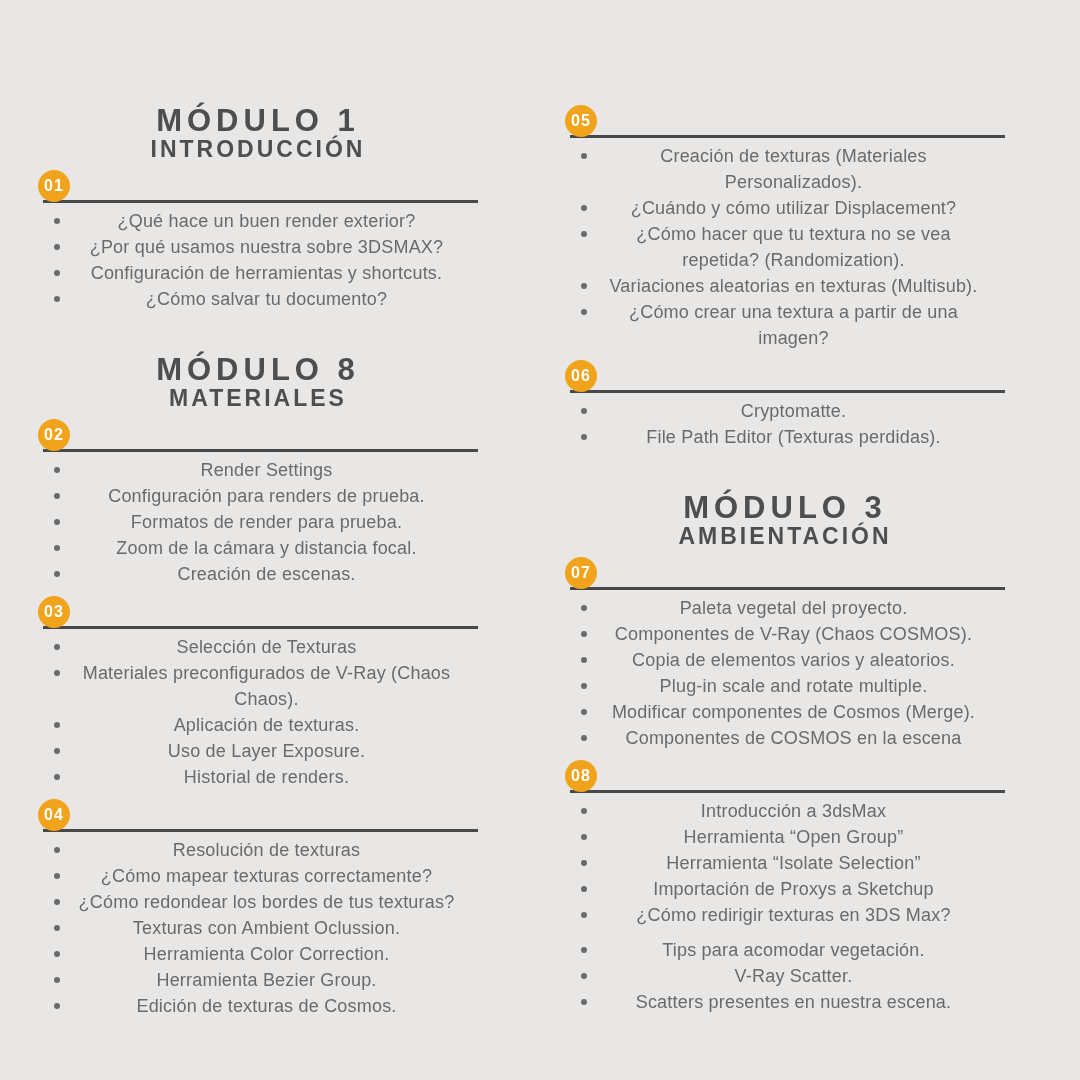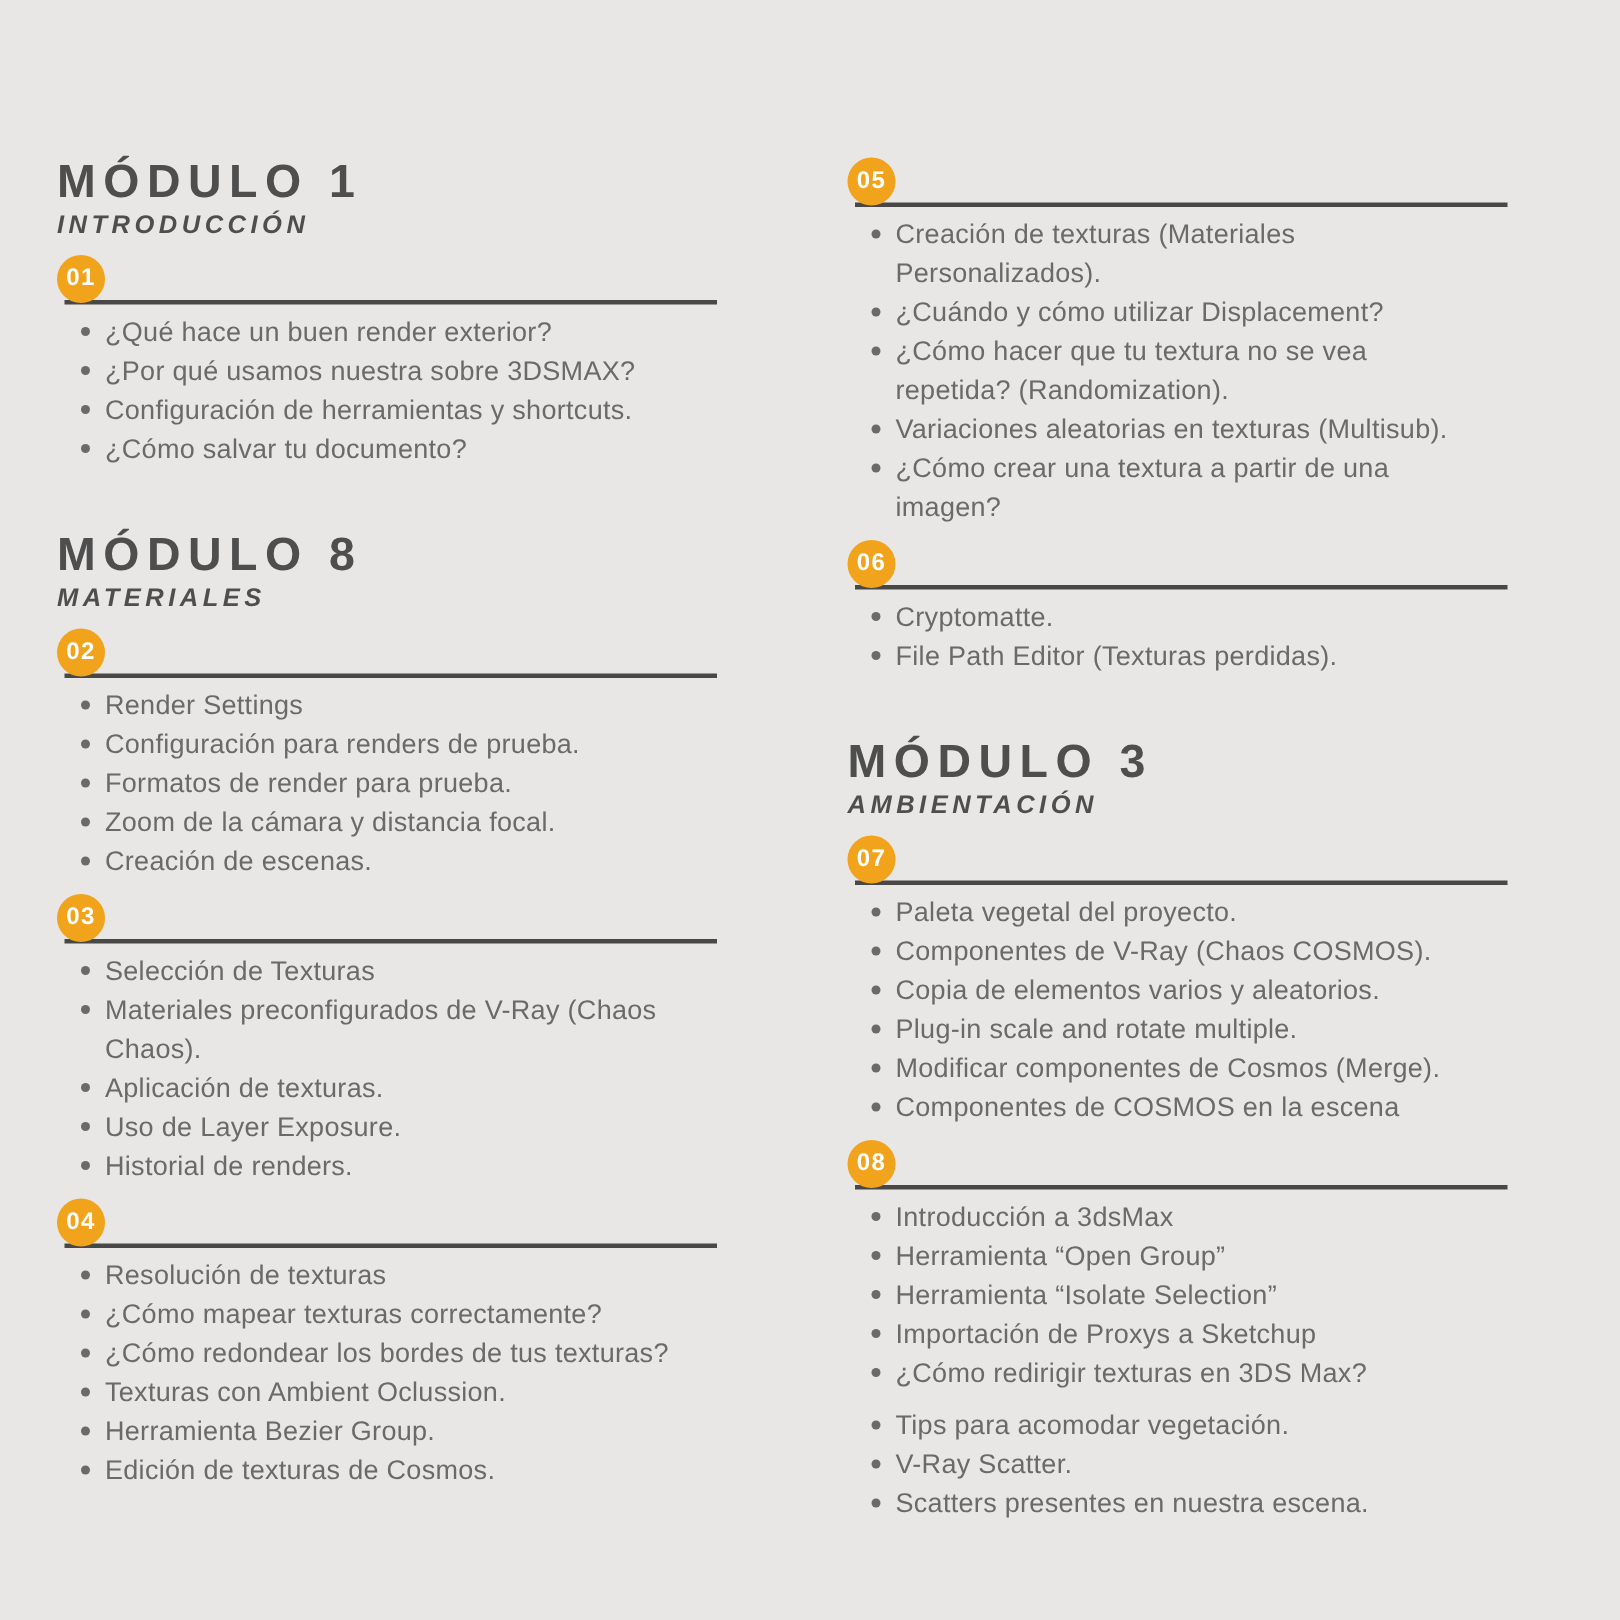--- a/index.html
+++ b/index.html
@@ -11,34 +11,34 @@
     --badge-text:#ffffff;
   }
   html,body{margin:0;padding:0;}
   body{
     width:1080px;height:1080px;background:var(--bg);
     font-family:"Liberation Sans", sans-serif;
     -webkit-font-smoothing:antialiased;
   }
   .page{
     box-sizing:border-box;width:1080px;height:1080px;
-    padding:105px 75px 0 38px;overflow:hidden;
+    padding:105px 75px 0 38px;overflow:hidden;text-align:center;
   }
   .columns{display:flex;gap:87px;}
   .column{width:440px;flex:0 0 440px;}
 
   .module-header{margin:42px 0 12px;}
   .column > .module-header:first-child{margin-top:0;}
   .module-title{
     font-size:31px;line-height:31px;font-weight:bold;
     letter-spacing:5px;color:var(--title);
   }
   .module-subtitle{
-    margin-top:5px;font-size:17px;line-height:17px;font-weight:bold;
-    letter-spacing:3px;color:var(--title);font-style:italic;
+    margin-top:5px;font-size:23px;line-height:17px;font-weight:bold;
+    letter-spacing:3px;color:var(--title);
   }
 
   .section{margin-top:9px;}
   .column > .section:first-child{margin-top:0;}
   .section-rule{position:relative;height:34px;}
   .rule-line{
     position:absolute;left:5px;right:0;bottom:1px;height:3px;
     background:var(--rule);
   }
   .badge{
@@ -114,20 +114,21 @@
         <div class="section">
           <div class="section-rule">
             <span class="badge">04</span>
             <span class="rule-line"></span>
           </div>
           <ul class="topics">
             <li class="topic">Resolución de texturas</li>
             <li class="topic">¿Cómo mapear texturas correctamente?</li>
             <li class="topic">¿Cómo redondear los bordes de tus texturas?</li>
             <li class="topic">Texturas con Ambient Oclussion.</li>
+            <li class="topic">Herramienta Color Correction.</li>
             <li class="topic">Herramienta Bezier Group.</li>
             <li class="topic">Edición de texturas de Cosmos.</li>
           </ul>
         </div>
       </div>
     <div class="column" id="col-1">
         <div class="section">
           <div class="section-rule">
             <span class="badge">05</span>
             <span class="rule-line"></span>

